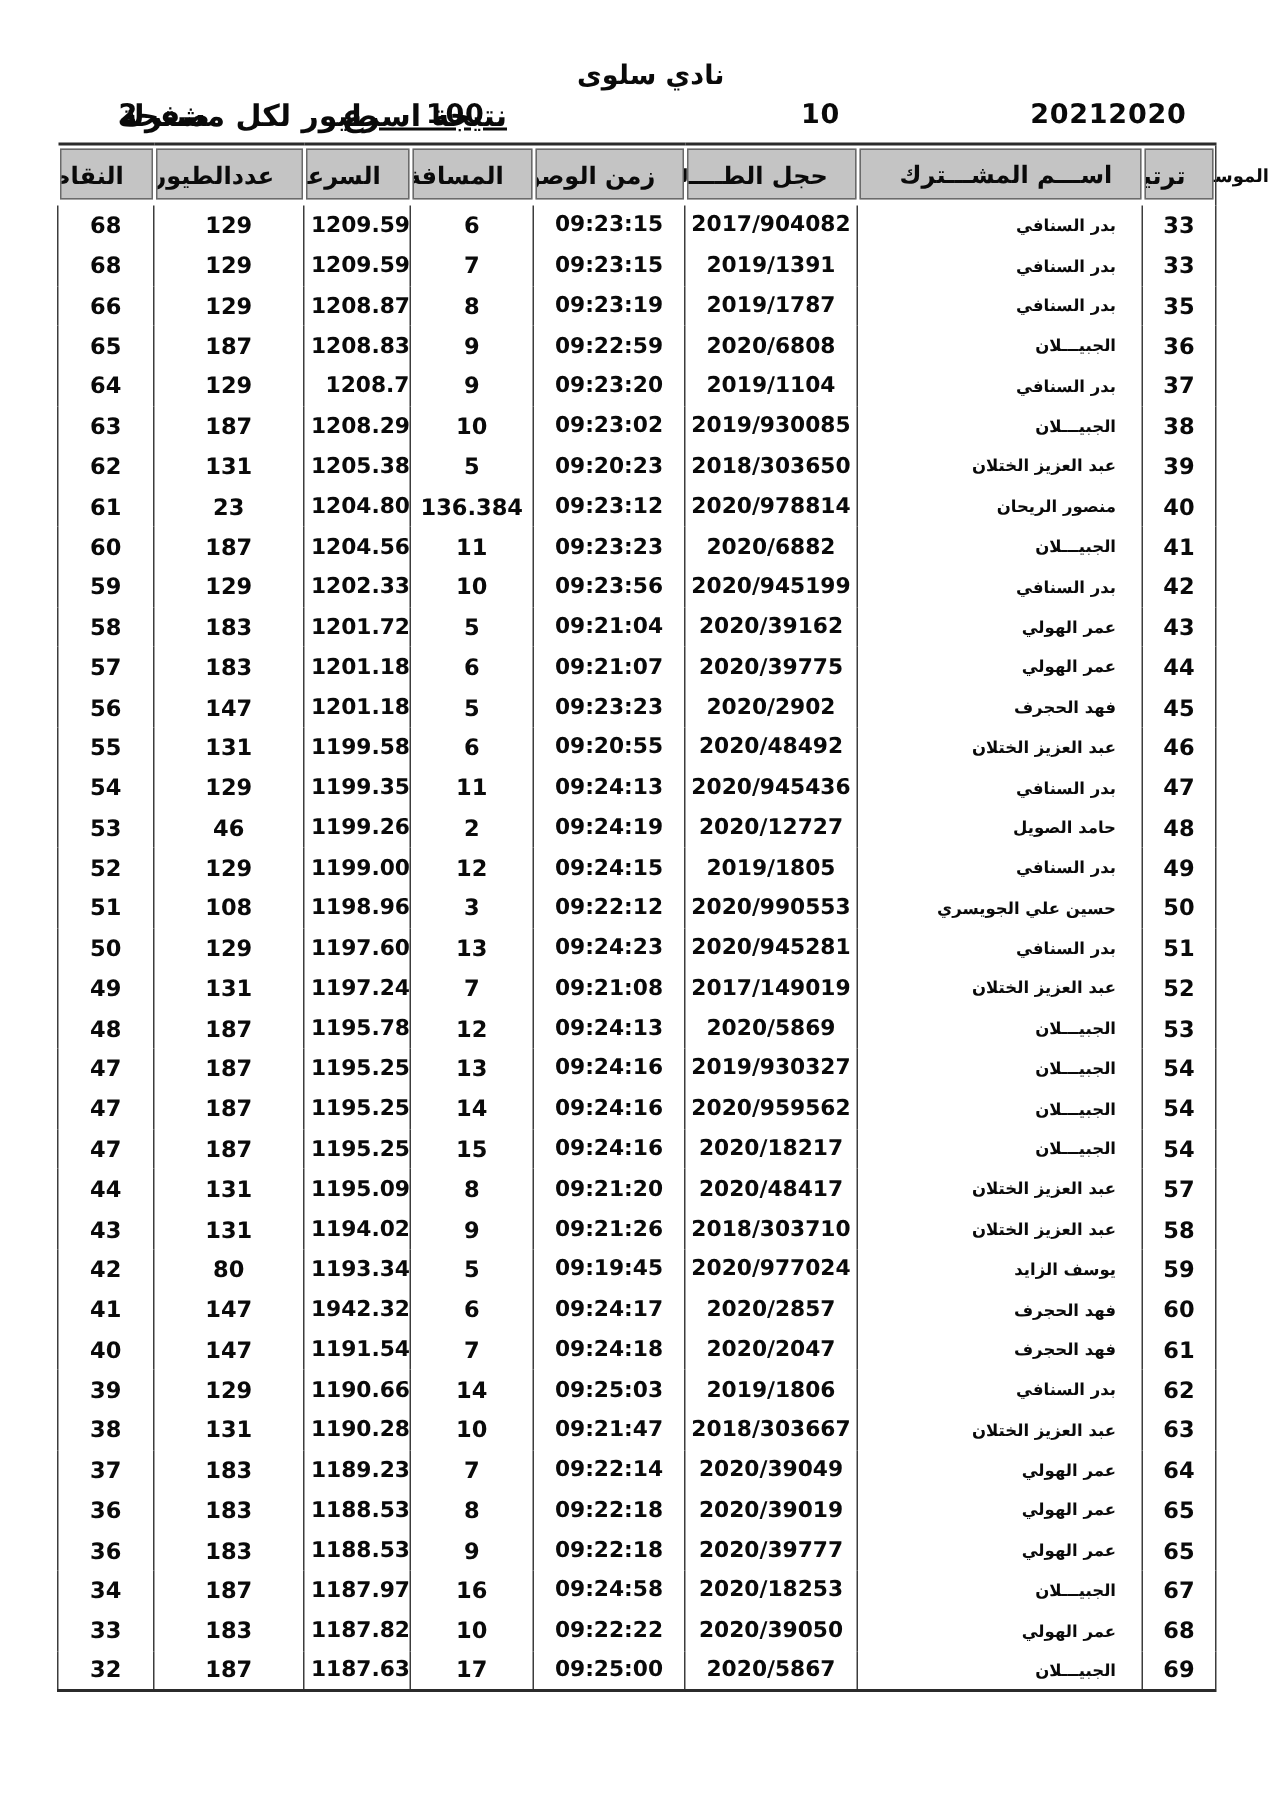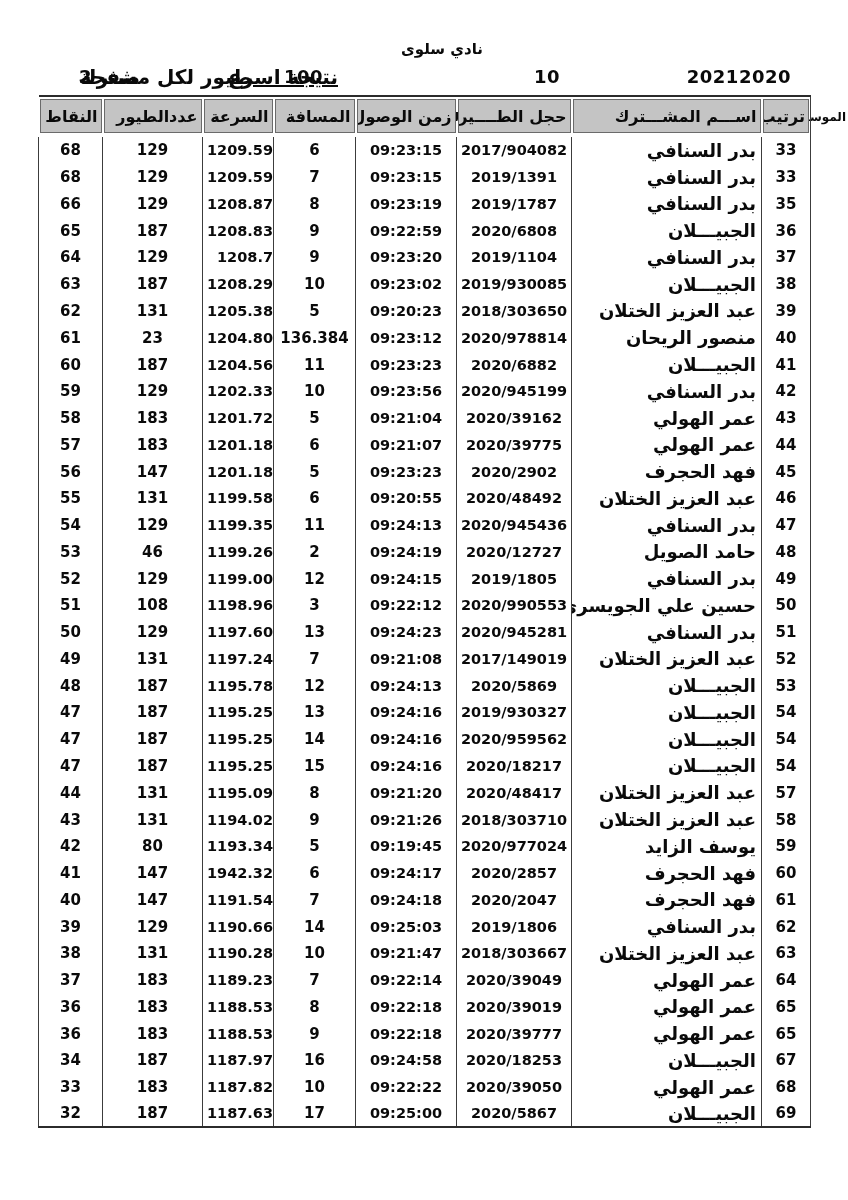--- a/index.html
+++ b/index.html
@@ -4,21 +4,21 @@
 <style>
   * { margin:0; padding:0; box-sizing:border-box; }
   body { background:#e8e8e8; font-family:"DejaVu Sans", sans-serif; }
   .sheet {
     position:relative; width:848px; height:1200px; margin:0 auto;
     background:#ffffff; color:#0a0a0a; font-weight:bold; overflow:hidden;
     direction:rtl;
   }
   .club-title {
     position:absolute; top:40px; right:365px;
-    font-size:15px; letter-spacing:0.5px; white-space:nowrap;
+    font-size:18px; letter-spacing:0.5px; white-space:nowrap;
   }
   .info-line span { position:absolute; top:64px; white-space:nowrap; line-height:26px; }
   .lbl { font-size:12px;margin-top:40px; }
   .lbl-sm { font-size:20px; }
   .num { font-size:18px; letter-spacing:0.5px; }
   .pos-season-label   { right:2px;  }
   .pos-season-value   { right:57px;  }
   .pos-race-label     { right:178px; }
   .pos-race-number    { right:288px; }
   .pos-location       { right:385px; }
@@ -32,30 +32,30 @@
     position:absolute; top:95px; right:37px; width:772px;
     border-collapse:collapse; table-layout:fixed; direction:rtl;
     border-top:2px solid #2b2b2b;
     border-bottom:2px solid #2b2b2b;
     border-right:1px solid #3c3c3c;
   }
   thead th { padding:2px 1px 4px 1px; }
   thead .hcell {
     background:#c4c4c4; border:1px solid #6a6a6a; height:34px;
     display:flex; align-items:center; justify-content:flex-start;
-    padding:0 3px; font-size:16px; font-weight:bold; white-space:nowrap;
+    padding:0 18px; font-size:16px; font-weight:bold; white-space:nowrap;
     overflow:hidden;
   }
   tbody td {
     border-left:1px solid #3c3c3c;
     height:26.78px; vertical-align:middle;
     text-align:center; font-size:15px; font-weight:bold;
     white-space:nowrap; overflow:hidden; padding:0;
   }
-  tbody td.col-name { text-align:right; padding-left:2px; padding-right:5px; font-size:18px; }
+  tbody td.col-name { text-align:right; padding-left:2px; padding-right:17px; font-size:11px; }
   tbody td.col-ring, tbody td.col-arrival { font-size:14.5px; }
   tbody td.col-speed { font-size:14.5px;padding-left:28px; }
 </style>
 </head>
 <body>
 
 <div class="sheet">
 
   <div class="club-title">نادي سلوى</div>
 

